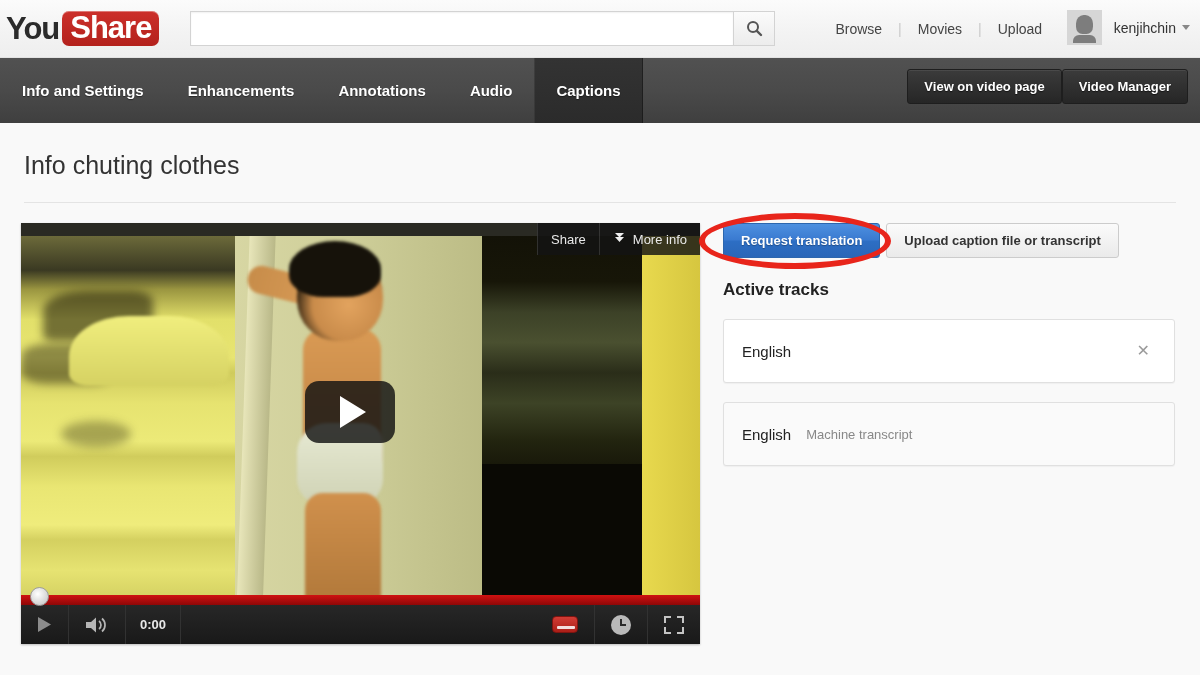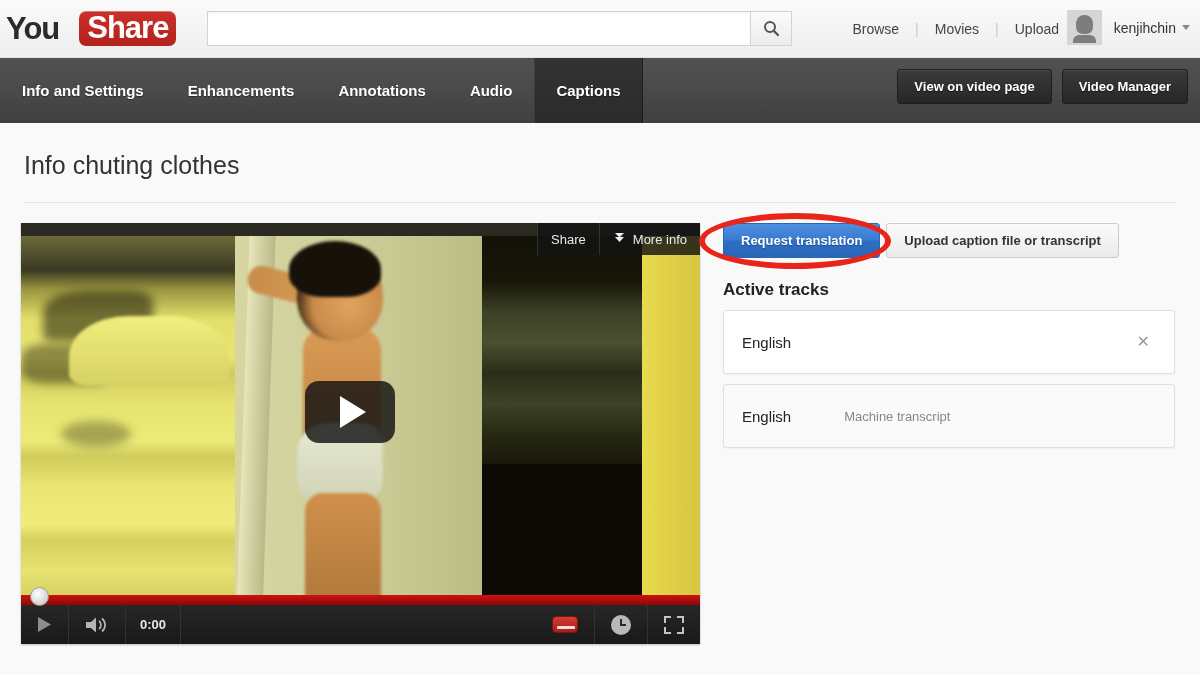--- a/index.html
+++ b/index.html
@@ -23,21 +23,21 @@
     margin-left: 6px;
     display: flex;
     align-items: center;
     font-size: 31px;
     font-weight: bold;
     letter-spacing: -1px;
     color: #2b2b2b;
     line-height: 1;
     user-select: none;
   }
-  .yt-logo .you { padding-right: 20px; font-family: "Liberation Sans", sans-serif; }
+  .yt-logo .you { padding-right: 3px; font-family: "Liberation Sans", sans-serif; }
   .yt-logo .tube {
     background: linear-gradient(to bottom, #cc302b 0%, #b3211c 100%);
     color: #ffffff;
     border-radius: 7px;
     padding: 1px 8px 3px 8px;
     box-shadow: inset 0 1px 0 rgba(255,255,255,0.35);
   }
 
   .search-wrap {
     margin-left: 31px;
@@ -146,21 +146,20 @@
   .nav-tab.active {
     background: linear-gradient(to bottom, #333333, #2b2b2b);
     box-shadow: inset 1px 0 0 rgba(255,255,255,0.06), inset -1px 0 0 rgba(0,0,0,0.35);
   }
   .nav-right {
     position: absolute;
     right: 12px; top: 0;
     height: 56px;
     display: flex;
     align-items: center;
-    gap: 10px;
   }
   .dark-btn {
     background: linear-gradient(to bottom, #3b3b3b, #262626);
     border: 1px solid #1e1e1e;
     border-radius: 3px;
     color: #ffffff;
     font-size: 13px;
     font-weight: bold;
     padding: 9px 16px;
     cursor: pointer;
@@ -492,31 +491,30 @@
     pointer-events: none;
     z-index: 9;
   }
   .section-title {
     margin-top: 22px;
     font-size: 17px;
     font-weight: bold;
     color: #222222;
   }
   .track-card {
-    margin-top: 10px;
+    margin-top: 19px;
     background: #ffffff;
     border: 1px solid #e0e0e0;
     border-radius: 3px;
     height: 64px;
     display: flex;
     align-items: center;
     padding: 0 18px;
     cursor: pointer;
     box-shadow: 0 1px 1px rgba(0,0,0,0.04);
-    gap: 38px;
   }
   .track-card.muted { background: #fafafa; }
   .track-lang {
     font-size: 15px;
     color: #222222;
   }
   .track-sub {
     font-size: 13px;
     color: #888888;
     margin-left: 15px;

